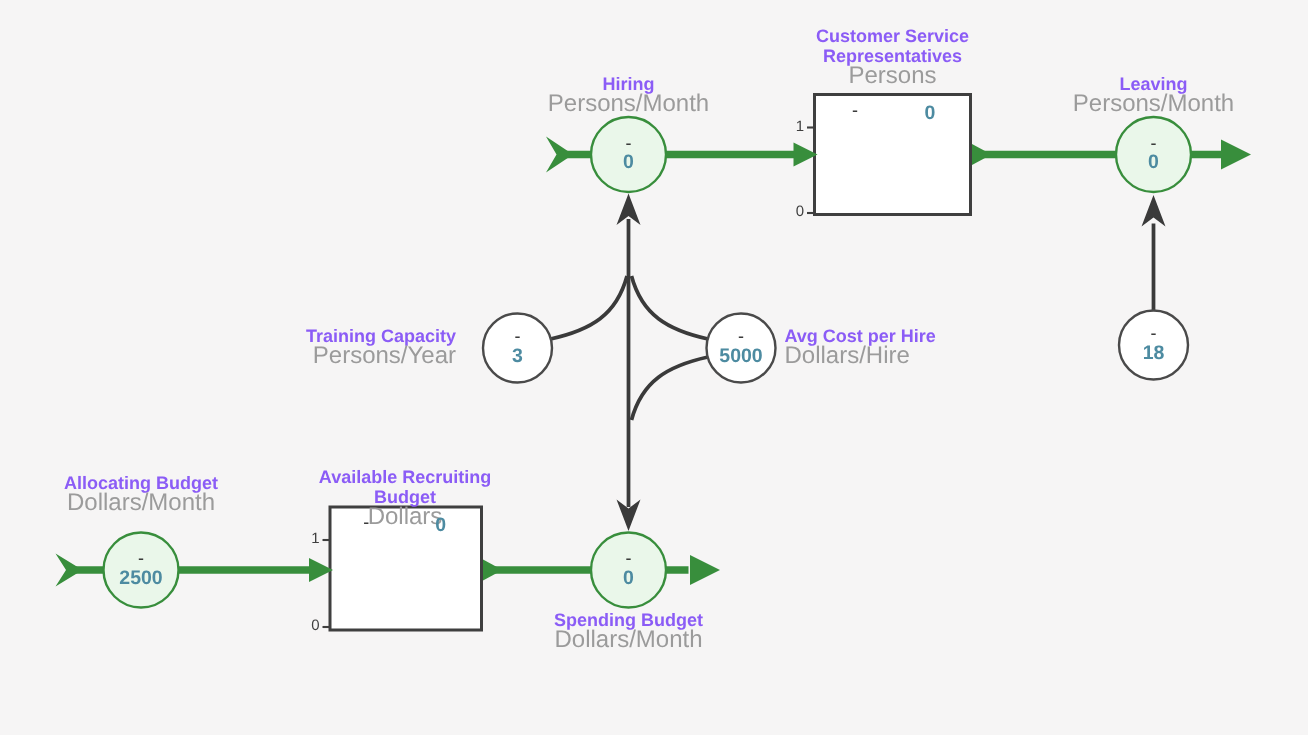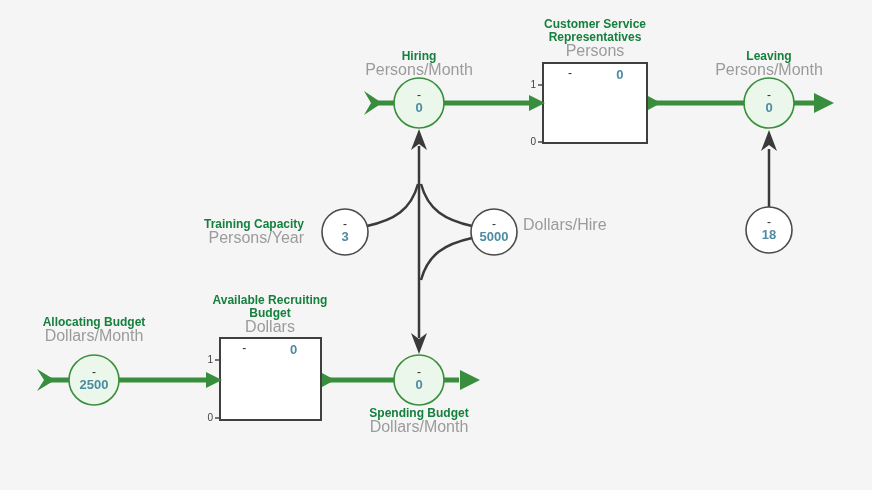--- a/index.html
+++ b/index.html
@@ -14,21 +14,21 @@
   .link-line{stroke:#3a3a3a;stroke-width:2.5;fill:none;}
   .link-head{fill:#3a3a3a;stroke:none;}
   .stock-rect{fill:#ffffff;stroke:#3f3f3f;stroke-width:2;}
   .valve-circle{fill:#eaf7ea;stroke:#388e3c;stroke-width:1.6;}
   .var-circle{fill:#ffffff;stroke:#4a4a4a;stroke-width:1.6;}
   .tickmark{stroke:#3f3f3f;stroke-width:1.4;}
 
   .node-label{position:absolute;text-align:center;line-height:13px;}
   .node-label.right{text-align:right;}
   .node-label.left{text-align:left;}
-  .nm{font-size:12px;font-weight:700;color:#15803d;white-space:nowrap;}
+  .nm{font-size:12px;font-weight:700;color:#8b5cf6;white-space:nowrap;}
   .un{font-size:16px;color:#9b9b9b;white-space:nowrap;}
 
   .circle-content{
     position:absolute;display:flex;flex-direction:column;
     align-items:center;justify-content:center;cursor:pointer;
   }
   .dash{font-size:12px;line-height:9px;color:#2b2b2b;}
   .val{font-size:13px;line-height:15px;font-weight:700;color:#4d8ba1;}
 
   .stock-content{position:absolute;cursor:pointer;}
@@ -117,30 +117,31 @@
     <div class="nm">Leaving</div>
     <div class="un">Persons/Month</div>
   </div>
 
   <div class="node-label right" style="left:144px;top:218px;width:160px">
     <div class="nm">Training Capacity</div>
     <div class="un">Persons/Year</div>
   </div>
 
   <div class="node-label left" style="left:523px;top:218px;width:160px">
+    <div class="nm">Avg Cost per Hire</div>
     <div class="un">Dollars/Hire</div>
   </div>
 
 
   <div class="node-label" style="left:24px;top:316px;width:140px">
     <div class="nm">Allocating Budget</div>
     <div class="un">Dollars/Month</div>
   </div>
 
-  <div class="node-label" style="left:200px;top:294px;width:140px">
+  <div class="node-label" style="left:200px;top:312px;width:140px">
     <div class="nm">Available Recruiting</div>
     <div class="nm">Budget</div>
     <div class="un">Dollars</div>
   </div>
 
   <div class="node-label" style="left:349px;top:407px;width:140px">
     <div class="nm">Spending Budget</div>
     <div class="un">Dollars/Month</div>
   </div>
 

